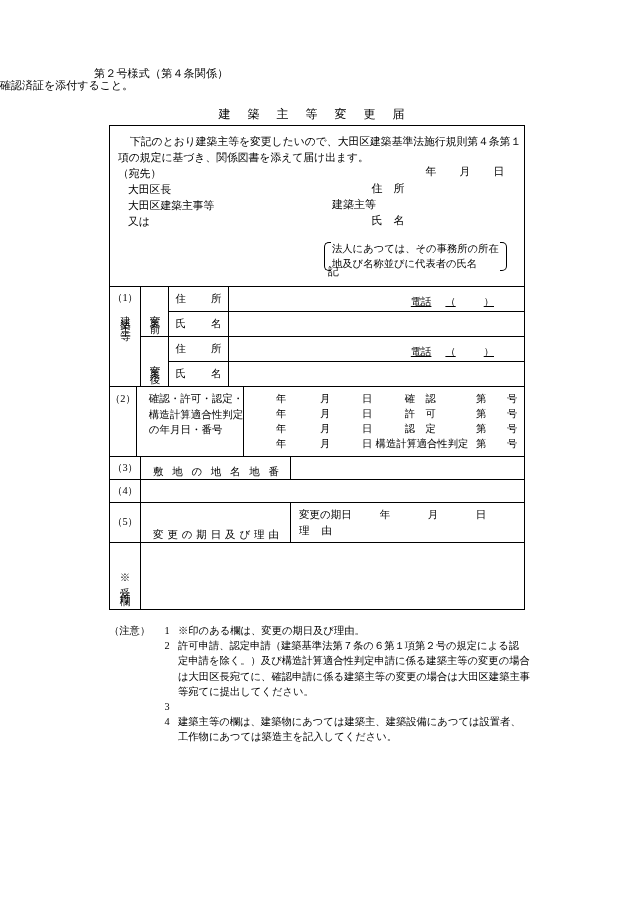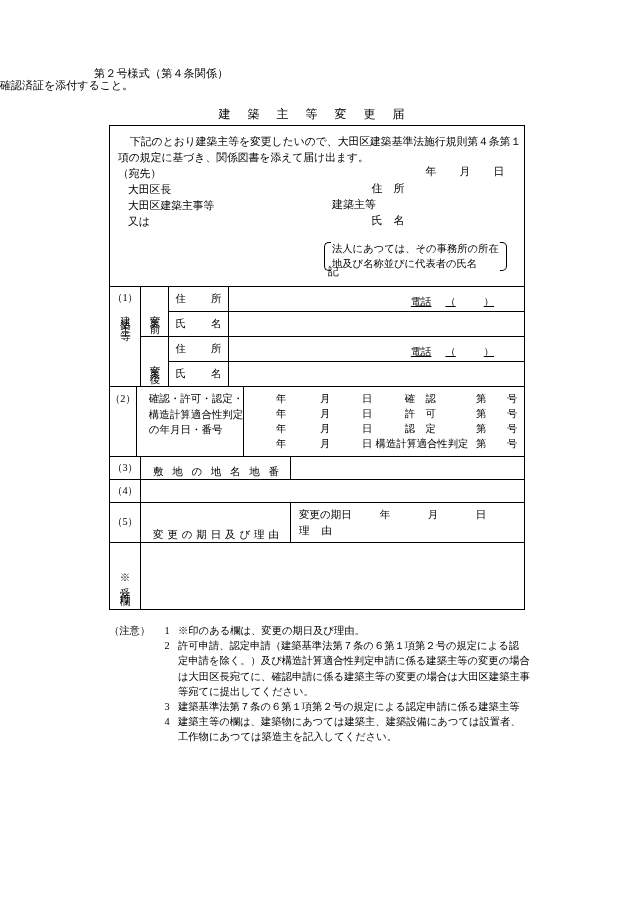--- a/index.html
+++ b/index.html
@@ -430,21 +430,20 @@
           <div>許可申請、認定申請（建築基準法第７条の６第１項第２号の規定による認</div>
           <div>定申請を除く。）及び構造計算適合性判定申請に係る建築主等の変更の場合</div>
           <div>は大田区長宛てに、確認申請に係る建築主等の変更の場合は大田区建築主事</div>
           <div>等宛てに提出してください。</div>
         </span>
       </div>
 
       <div class="note-item">
         <span class="num">3</span>
         <span class="body">
-          <div>建築基準法第７条の６第１項第２号の規定による認定申請に係る建築主等</div>
         </span>
       </div>
 
       <div class="note-item">
         <span class="num">4</span>
         <span class="body">
           <div>建築主等の欄は、建築物にあつては建築主、建築設備にあつては設置者、</div>
           <div>工作物にあつては築造主を記入してください。</div>
         </span>
       </div>

